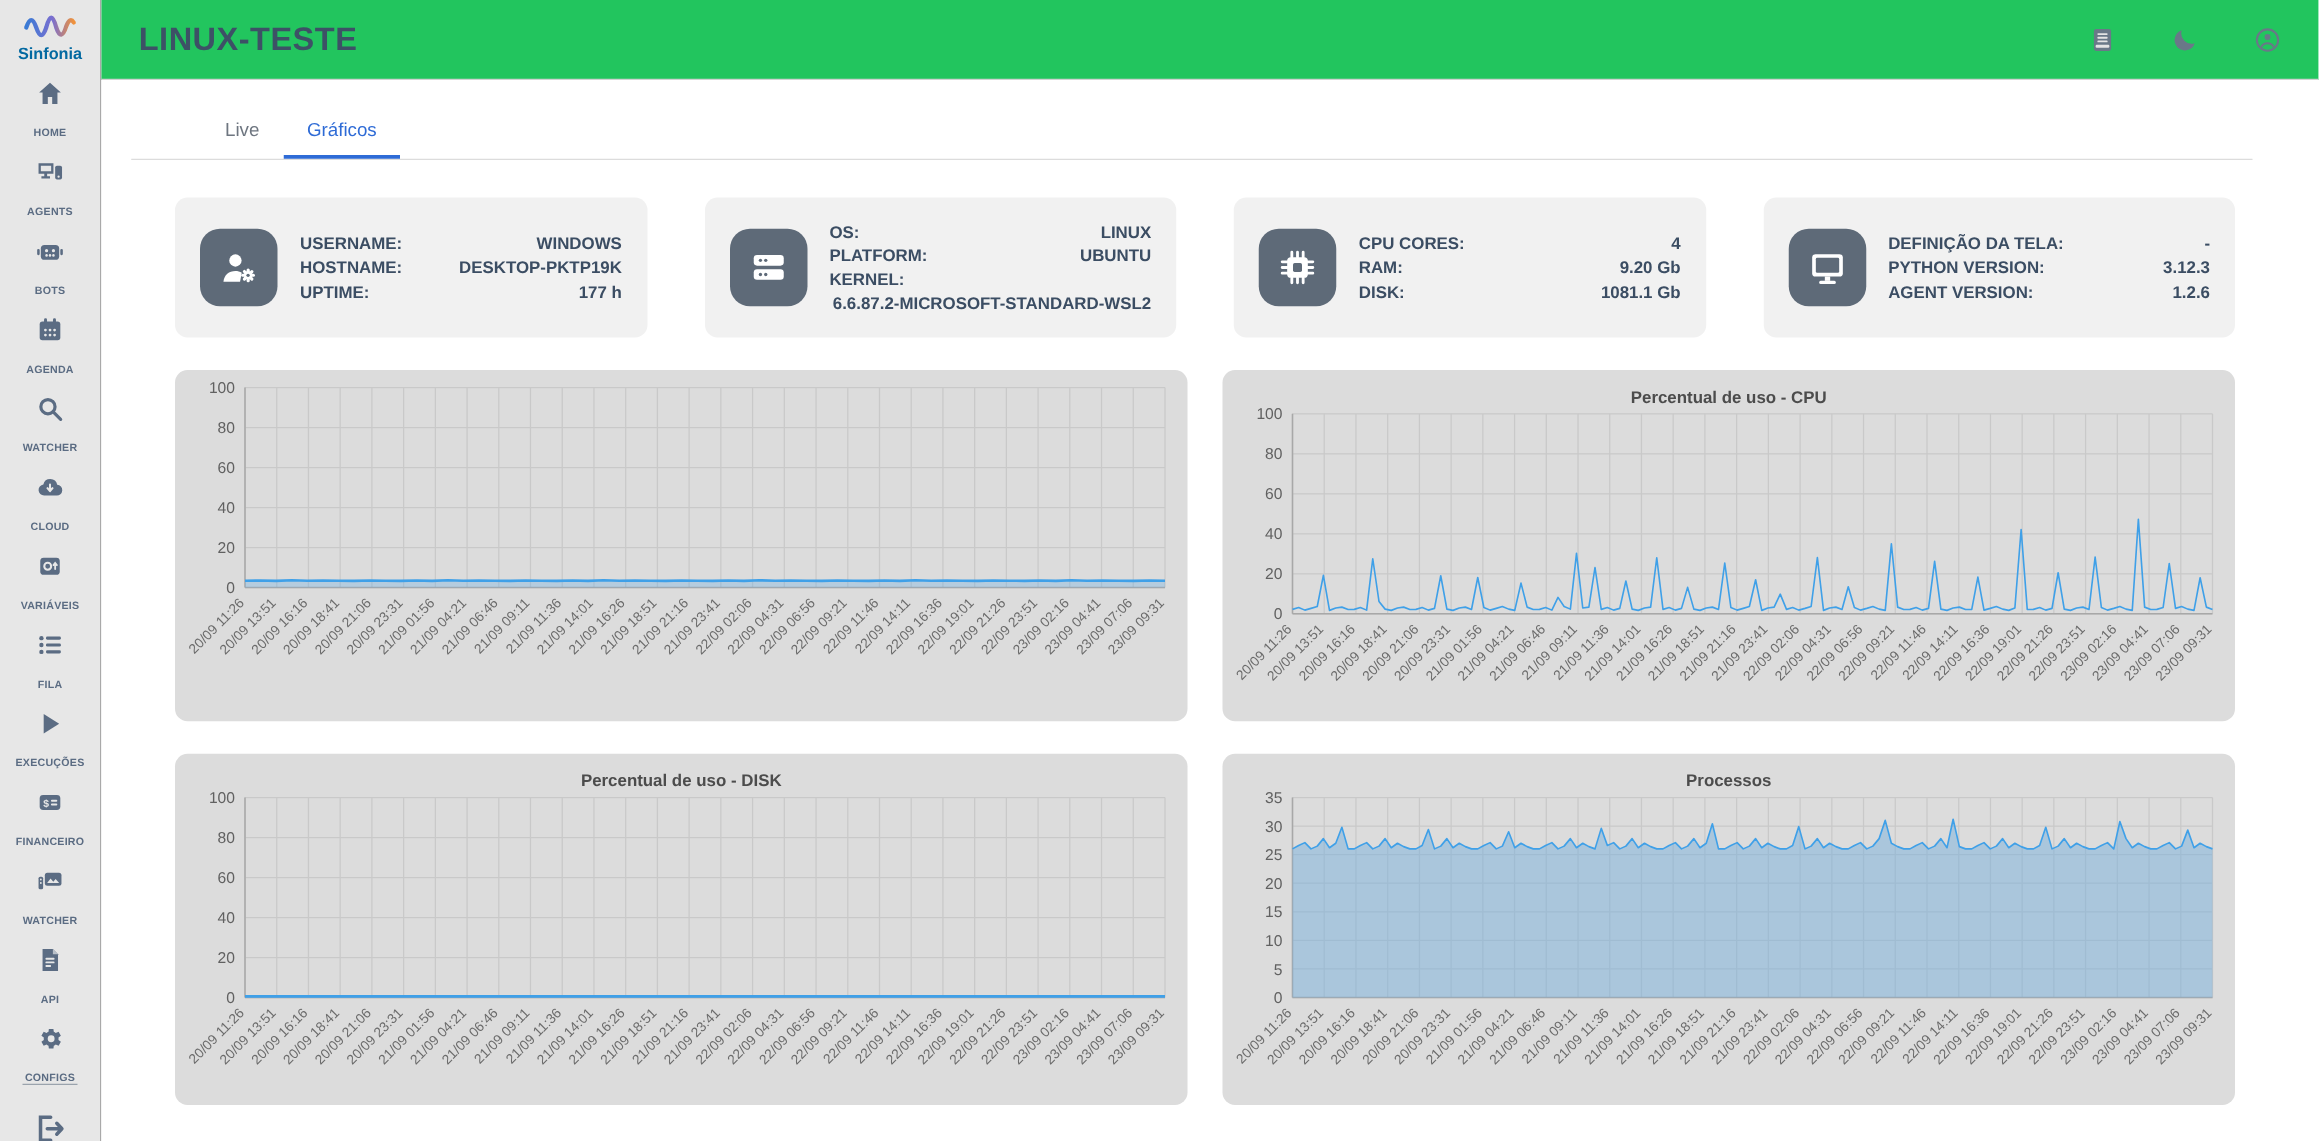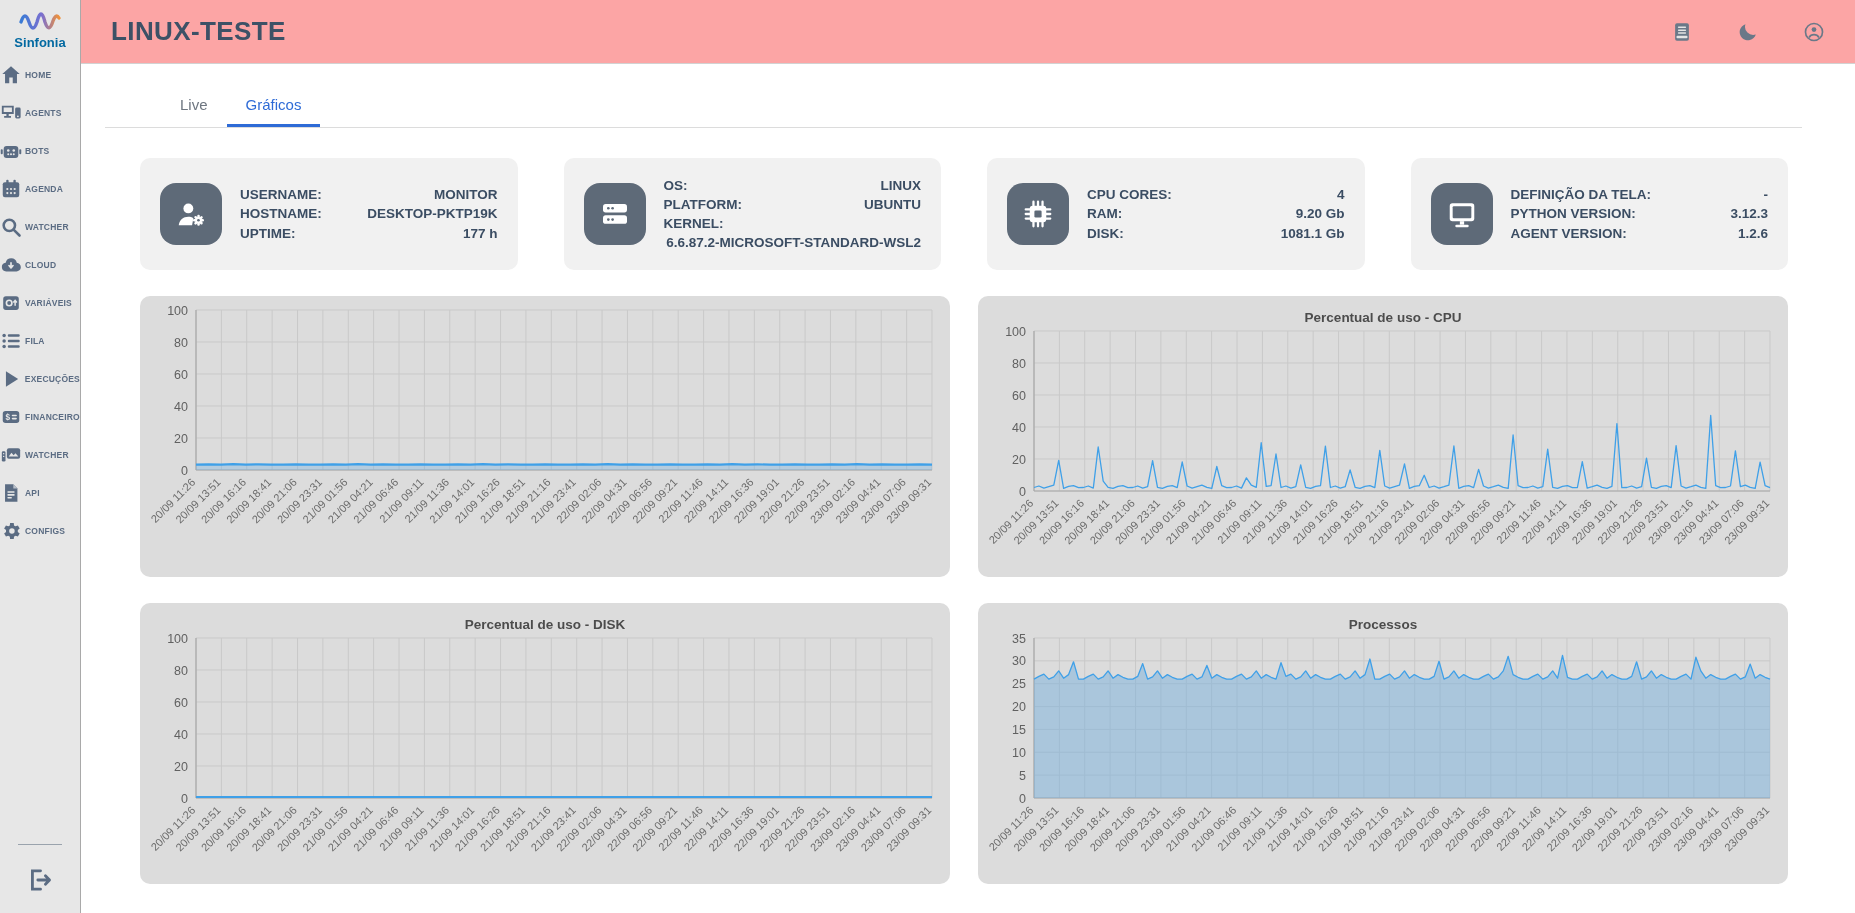--- a/index.html
+++ b/index.html
@@ -6,31 +6,31 @@
   html,body { width:1855px; height:913px; background:#fff; font-family:"Liberation Sans", sans-serif; overflow:hidden; }
   .app { display:flex; width:100%; height:100%; }
 
   
   .sidebar { width:81px; min-width:81px; height:100%; background:#e7e7e7; border-right:1px solid #a9a9a9;
              display:flex; flex-direction:column; align-items:center; padding-top:8px; }
   .brand { display:flex; flex-direction:column; align-items:center; margin-bottom:14px; }
   .brand svg { width:44px; height:26px; }
   .brand-name { font-size:13px; font-weight:700; color:#0369a1; margin-top:1px; }
   .nav { display:flex; flex-direction:column; align-items:center; gap:16px; width:100%; }
-  .nav-item { display:flex; flex-direction:row; align-items:center; gap:3px; color:#5b6c83; cursor:pointer; width:100%; }
+  .nav-item { display:flex; flex-direction:column; align-items:center; gap:15px; color:#5b6c83; cursor:pointer; width:100%; }
   .nav-item svg { width:22px; height:22px; }
   .nav-label { font-size:8.5px; font-weight:700; letter-spacing:.2px; color:#5b6c83; }
   .sb-bottom { margin-top:auto; display:flex; flex-direction:column; align-items:center; width:100%; padding-bottom:16px; }
   .sb-divider { width:44px; border-top:1px solid #9aa3ad; margin-bottom:22px; }
   .logout { color:#5b6c83; cursor:pointer; }
   .logout svg { width:26px; height:26px; }
 
   
   .main { flex:1; display:flex; flex-direction:column; height:100%; overflow:hidden; }
-  .topbar { height:64px; min-height:64px; background:#fca5a5; border-bottom:1px solid #d2d2d2;
+  .topbar { height:64px; min-height:64px; background:#22c55e; border-bottom:1px solid #d2d2d2;
             display:flex; align-items:center; padding:0 30px; }
   .page-title { font-size:26px; font-weight:700; color:#3d5166; letter-spacing:.4px; }
   .topbar-icons { margin-left:auto; display:flex; align-items:center; gap:44px; color:#6a7888; }
   .topbar-icons span { display:inline-flex; cursor:pointer; }
   .topbar-icons svg { width:22px; height:22px; }
 
   .content { flex:1; background:#fff; padding:0 53px 0 24px; overflow:hidden; }
 
   
   .tabs { display:flex; padding-left:56px; margin-top:22px; border-bottom:1px solid #dcdcdc; }
@@ -250,21 +250,21 @@
                   <rect x="16.7" y="12.6" width="1.9" height="8.2" rx="0.9" transform="rotate(45 17.6 16.7)"></rect>
                   <rect x="16.7" y="12.6" width="1.9" height="8.2" rx="0.9" transform="rotate(-45 17.6 16.7)"></rect>
                   <circle cx="17.6" cy="16.7" r="2.4"></circle>
                   <circle cx="17.6" cy="16.7" r="1" fill="#5e6a78"></circle>
                 </g>
               </svg>
           </div>
           <div class="card-rows">
             <div class="crow">
                 <span class="clabel">USERNAME:</span>
-                <span class="cval">MONITOR</span>
+                <span class="cval">WINDOWS</span>
               </div>
             <div class="crow">
                 <span class="clabel">HOSTNAME:</span>
                 <span class="cval">DESKTOP-PKTP19K</span>
               </div>
             <div class="crow">
                 <span class="clabel">UPTIME:</span>
                 <span class="cval">177 h</span>
               </div>
           </div>

